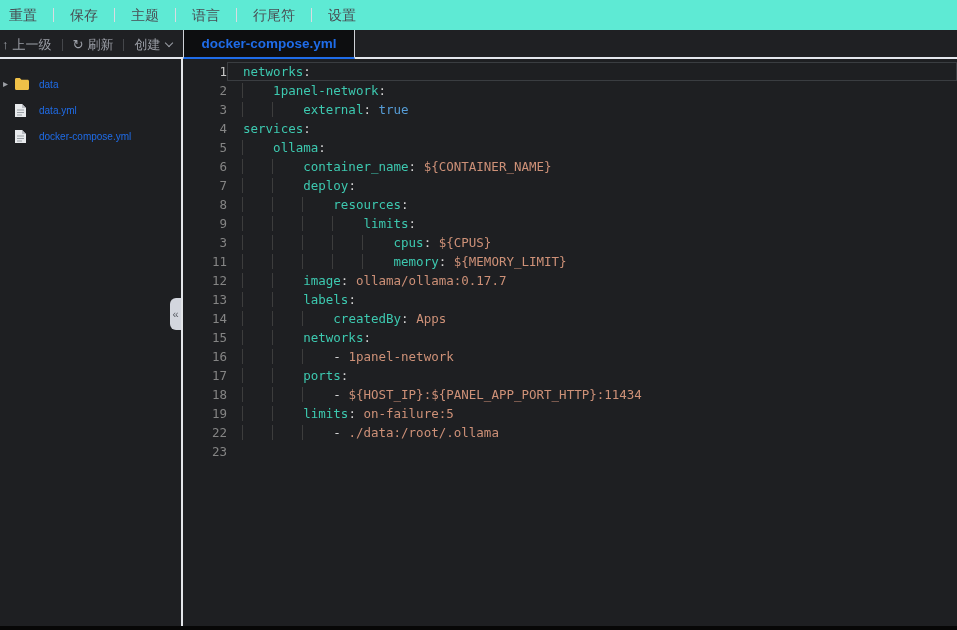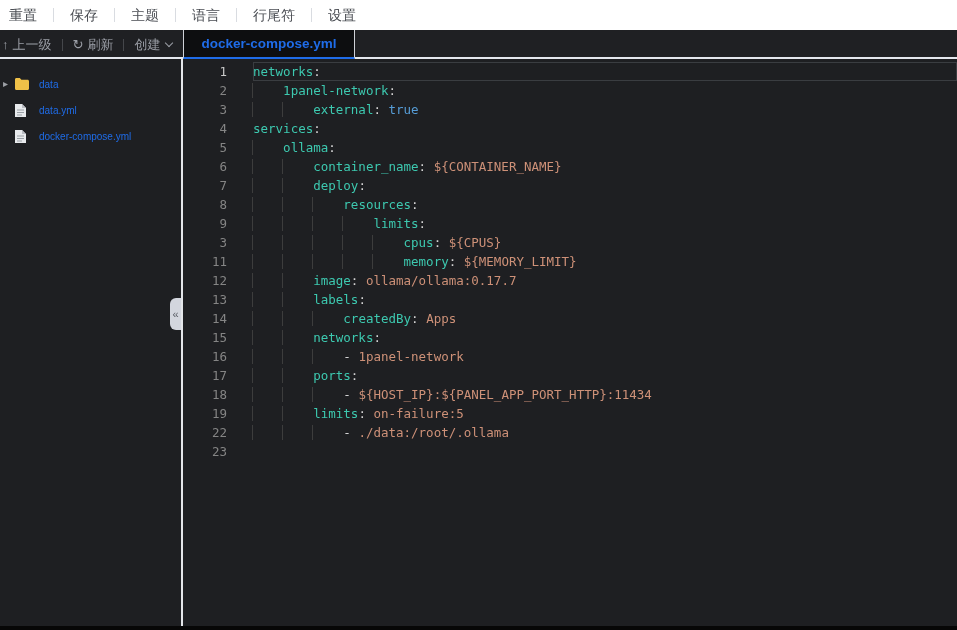--- a/index.html
+++ b/index.html
@@ -9,21 +9,21 @@
   }
   *{box-sizing:border-box;}
   html,body{margin:0;padding:0;}
   body{
     width:957px;height:630px;overflow:hidden;background:#1e1f22;
     font-family:"Liberation Sans","DejaVu Sans",sans-serif;
   }
   .app{width:957px;height:630px;display:flex;flex-direction:column;}
 
   
-  .menubar{height:30px;background:#ffffff;display:flex;align-items:center;flex:none;}
+  .menubar{height:30px;background:#5eead4;display:flex;align-items:center;flex:none;}
   .menu-item{font-size:14px;color:#494c52;padding:0 16px;cursor:pointer;line-height:30px;}
   .menu-item:first-child{padding-left:9px;}
   .menu-sep{width:1px;height:14px;background:#d9dce1;flex:none;}
 
   
   .toolbar-row{height:29px;background:#1f2023;display:flex;position:relative;flex:none;}
   .toolbar-row::after{content:"";position:absolute;left:0;right:0;bottom:0;height:2px;background:#e4e7ed;}
   .tools{width:183px;flex:none;display:flex;align-items:center;color:#9b9ea6;font-size:13px;padding-left:2px;}
   .tool{display:flex;align-items:center;gap:4px;cursor:pointer;white-space:nowrap;}
   .tool .ticon-glyph{font-size:13px;line-height:1;}
@@ -45,21 +45,21 @@
   .handle{position:absolute;right:0;top:239px;width:11px;height:32px;background:#d3d6de;
     border-radius:6px 0 0 6px;display:flex;align-items:center;justify-content:center;
     color:#5a5e66;font-size:11px;cursor:pointer;}
 
   
   .editor{flex:1;background:var(--ed-bg);padding-top:3px;overflow:hidden;
     font-family:"DejaVu Sans Mono","Liberation Mono",monospace;font-size:12.5px;line-height:19px;cursor:text;}
   .code-line{display:flex;height:19px;}
   .gutter{width:44px;flex:none;text-align:right;color:#858585;user-select:none;}
   .gutter.active{color:#c8c8c8;}
-  .content{flex:1;margin-left:26px;white-space:pre;color:var(--syn-def);}
+  .content{flex:1;white-space:pre;color:var(--syn-def);padding-left:16px;}
   .code-line.current .content{box-shadow:inset 0 0 0 1px #3a3d41;}
   .guide{border-left:1px solid #3d3d3d;margin-left:-1px;}
   .tk-key{color:var(--syn-key);}
   .tk-str{color:var(--syn-str);}
   .tk-kw{color:var(--syn-kw);text-align:center;}
   .tk-punct{color:var(--syn-def);}
 
   .bottom-strip{height:4px;background:#070707;flex:none;}
 </style>
 </head>

